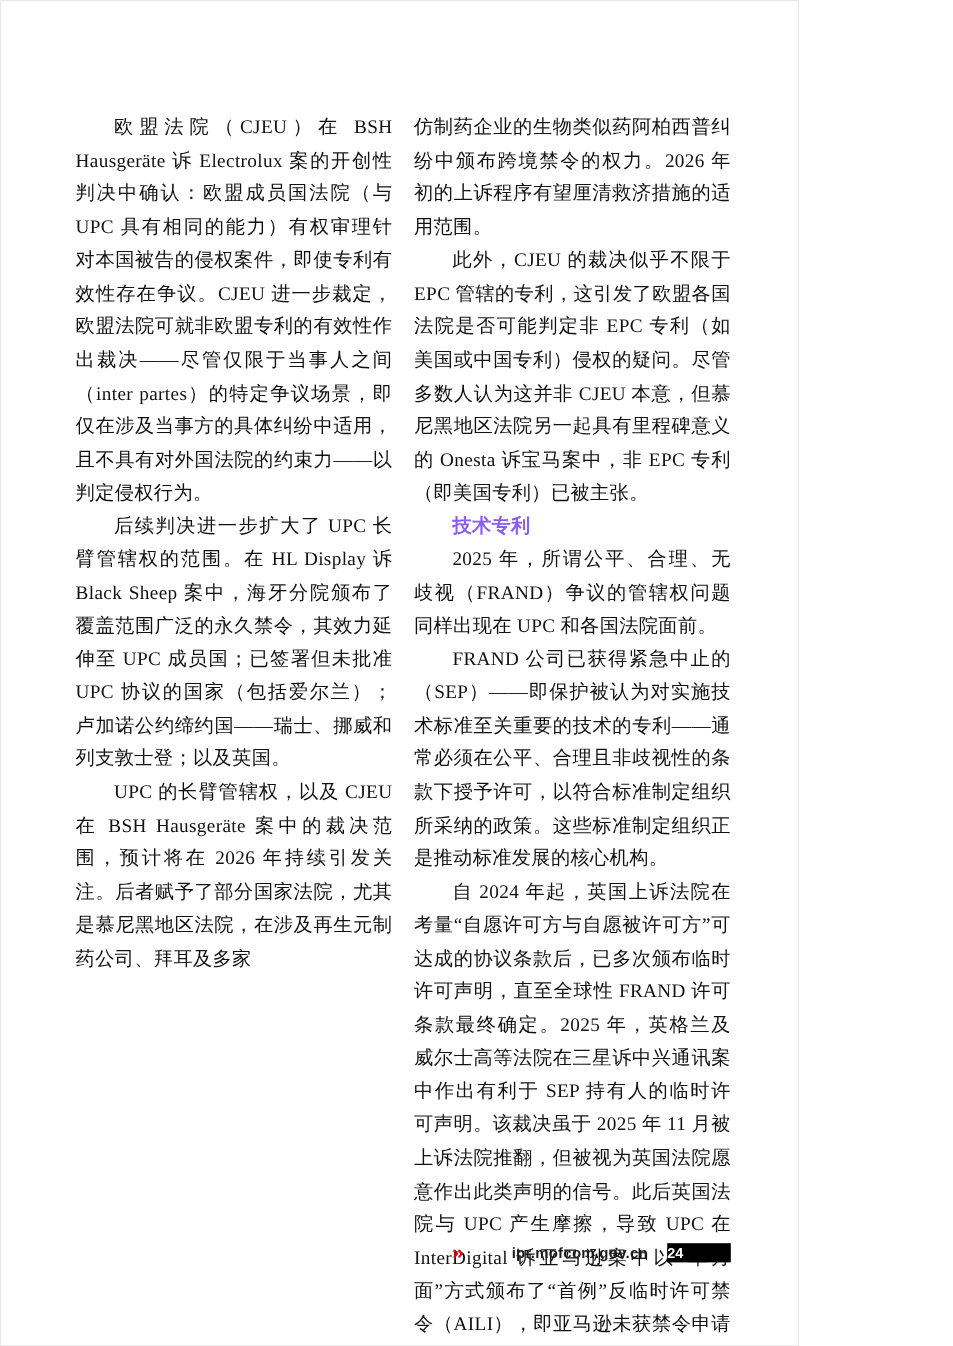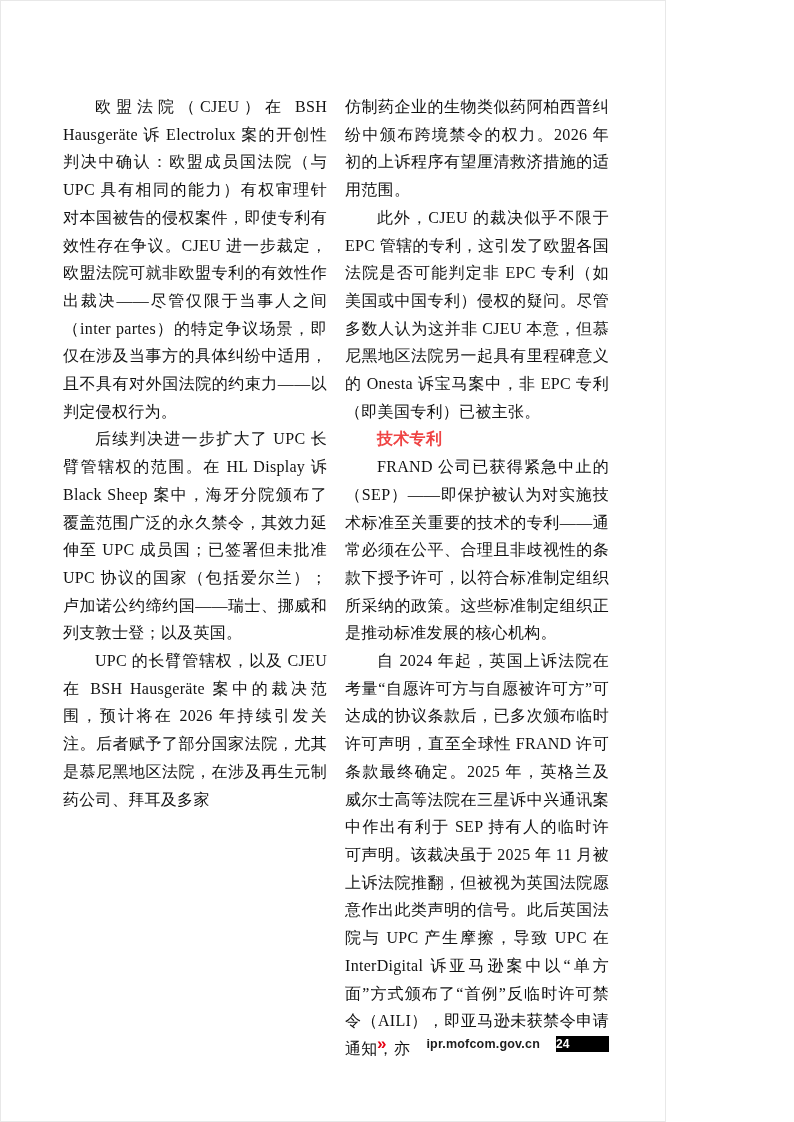--- a/index.html
+++ b/index.html
@@ -40,21 +40,21 @@
   .indent {
     text-indent: 2em;
   }
   .section-heading {
     margin: 0;
     font-family: "Liberation Sans", "DejaVu Sans", sans-serif;
     font-weight: bold;
     font-size: 16px;
     line-height: 27.7px;
     text-indent: 2em;
-    color: #ef4444;
+    color: #8b5cf6;
   }
   .footer {
     position: absolute;
     top: 1034px;
     right: 56px;
     height: 18px;
     display: flex;
     align-items: center;
     font-family: "Liberation Sans", "DejaVu Sans", sans-serif;
   }
@@ -97,20 +97,21 @@
     <div class="col">
       <p class="para indent">欧盟法院（CJEU）在 BSH Hausgeräte 诉 Electrolux 案的开创性判决中确认：欧盟成员国法院（与 UPC 具有相同的能力）有权审理针对本国被告的侵权案件，即使专利有效性存在争议。CJEU 进一步裁定，欧盟法院可就非欧盟专利的有效性作出裁决——尽管仅限于当事人之间（inter partes）的特定争议场景，即仅在涉及当事方的具体纠纷中适用，且不具有对外国法院的约束力——以判定侵权行为。</p>
       <p class="para indent">后续判决进一步扩大了 UPC 长臂管辖权的范围。在 HL Display 诉 Black Sheep 案中，海牙分院颁布了覆盖范围广泛的永久禁令，其效力延伸至 UPC 成员国；已签署但未批准 UPC 协议的国家（包括爱尔兰）；卢加诺公约缔约国——瑞士、挪威和列支敦士登；以及英国。</p>
       <p class="para indent">UPC 的长臂管辖权，以及 CJEU 在 BSH Hausgeräte 案中的裁决范围，预计将在 2026 年持续引发关注。后者赋予了部分国家法院，尤其是慕尼黑地区法院，在涉及再生元制药公司、拜耳及多家</p>
     </div>
 
     <div class="col">
       <p class="para">仿制药企业的生物类似药阿柏西普纠纷中颁布跨境禁令的权力。2026 年初的上诉程序有望厘清救济措施的适用范围。</p>
       <p class="para indent">此外，CJEU 的裁决似乎不限于 EPC 管辖的专利，这引发了欧盟各国法院是否可能判定非 EPC 专利（如美国或中国专利）侵权的疑问。尽管多数人认为这并非 CJEU 本意，但慕尼黑地区法院另一起具有里程碑意义的 Onesta 诉宝马案中，非 EPC 专利（即美国专利）已被主张。</p>
       <h3 class="section-heading">技术专利</h3>
+      <p class="para indent">2025 年，所谓公平、合理、无歧视（FRAND）争议的管辖权问题同样出现在 UPC 和各国法院面前。</p>
       <p class="para indent">FRAND 公司已获得紧急中止的（SEP）——即保护被认为对实施技术标准至关重要的技术的专利——通常必须在公平、合理且非歧视性的条款下授予许可，以符合标准制定组织所采纳的政策。这些标准制定组织正是推动标准发展的核心机构。</p>
       <p class="para indent">自 2024 年起，英国上诉法院在考量“自愿许可方与自愿被许可方”可达成的协议条款后，已多次颁布临时许可声明，直至全球性 FRAND 许可条款最终确定。2025 年，英格兰及威尔士高等法院在三星诉中兴通讯案中作出有利于 SEP 持有人的临时许可声明。该裁决虽于 2025 年 11 月被上诉法院推翻，但被视为英国法院愿意作出此类声明的信号。此后英国法院与 UPC 产生摩擦，导致 UPC 在 InterDigital 诉亚马逊案中以“单方面”方式颁布了“首例”反临时许可禁令（AILI），即亚马逊未获禁令申请通知，亦</p>
     </div>
 
   </div>
 
   <div class="footer">
     <span class="chevrons">»</span>
     <span class="site">ipr.mofcom.gov.cn</span>
     <span class="page-badge">

